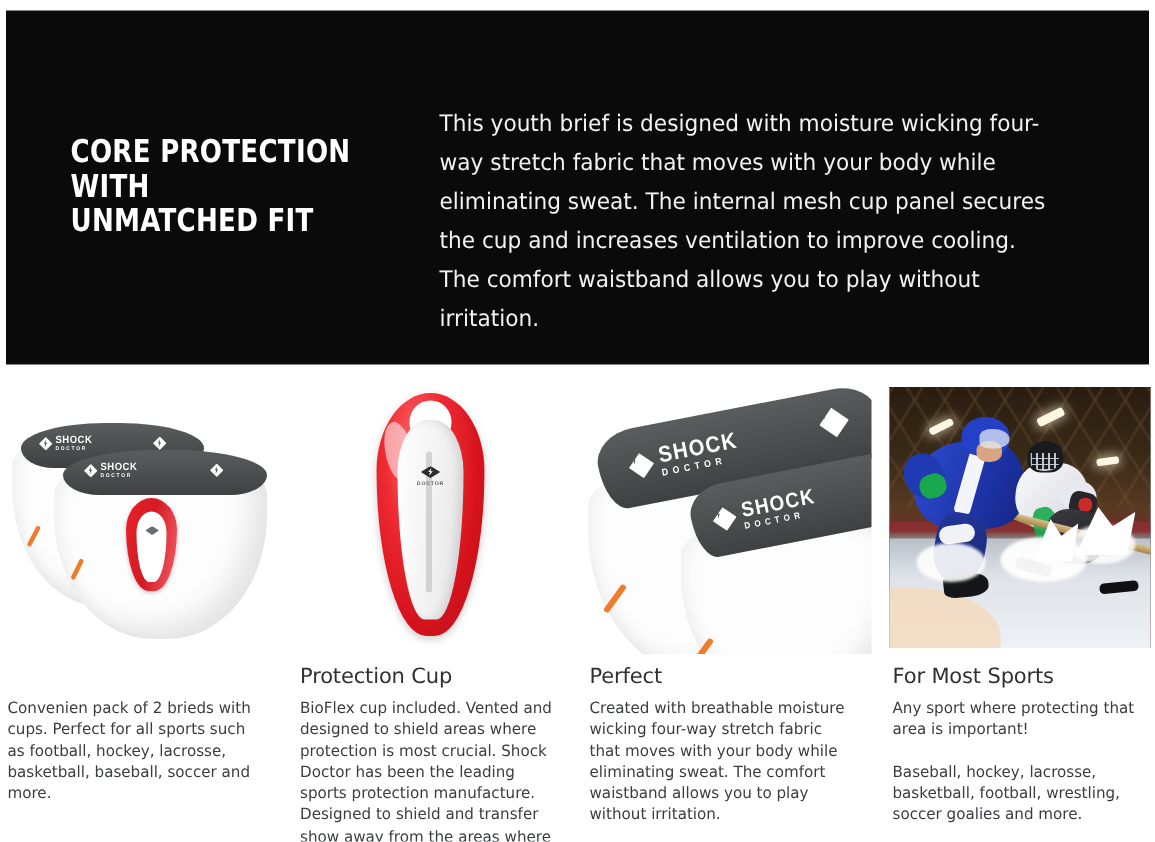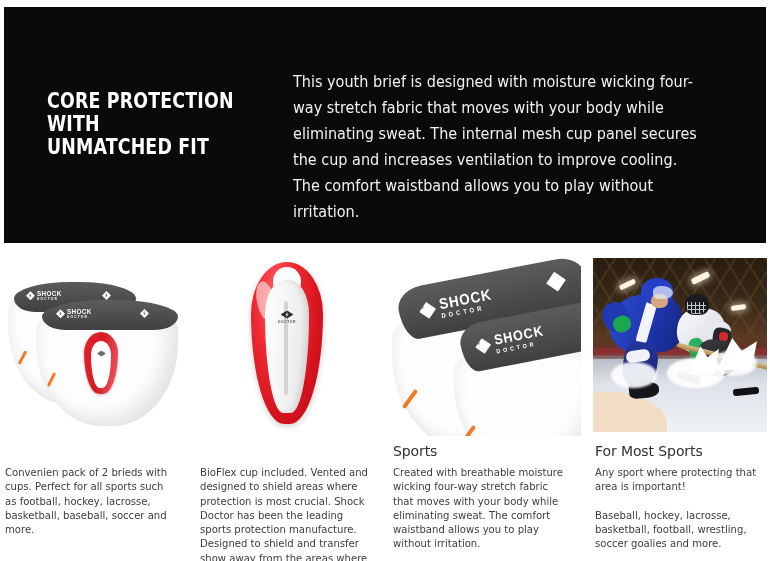--- a/index.html
+++ b/index.html
@@ -616,20 +616,21 @@
         <div class="cup-notch"></div>
         <div class="cup-vent-left"></div>
         <div class="cup-inner"></div>
         <div class="cup-groove"></div>
         <div class="cup-logo">
           <span class="cup-logo-bolt"></span>
           <span class="cup-logo-txt">DOCTOR</span>
         </div>
       </div>
     </div>
+    <div class="col-heading">Protection Cup</div>
     <div class="col-body">BioFlex cup included. Vented and designed to shield areas where protection is most crucial. Shock Doctor has been the leading sports protection manufacture. Designed to shield and transfer show away from the areas where protection is most crucial.</div>
   </div>
 
   <div class="col col-2">
     <div class="media">
 
       <div class="brief" style="left:4px; top:10px; width:182px; height:180px;">
         <div class="brief-body" style="left:0; top:52px; width:176px; height:140px;"></div>
         <div class="waistband" style="left:6px; top:12px; width:190px; height:52px; transform:rotate(-11deg); border-radius:14% 14% 8% 8% / 40% 40% 60% 60%;">
           <div class="wb-logo" style="left:20px; top:14px; gap:4px;">
@@ -654,21 +655,21 @@
             <span class="wb-text">
               <span class="wb-shock" style="font-size:14px; letter-spacing:1px;">SHOCK</span>
               <span class="wb-doctor" style="font-size:6px; letter-spacing:3.2px; margin-top:2px;">DOCTOR</span>
             </span>
           </div>
         </div>
         <div class="orange-stripe" style="left:12px; top:122px; width:4px; height:22px; transform:rotate(36deg);"></div>
       </div>
 
     </div>
-    <div class="col-heading">Sports</div>
+    <div class="col-heading">Perfect</div>
     <div class="col-body">Created with breathable moisture wicking four-way stretch fabric that moves with your body while eliminating sweat. The comfort waistband allows you to play without irritation.</div>
   </div>
 
   <div class="col col-3">
     <div class="media">
       <div class="photo">
         <div class="rink-bg"></div>
         <div class="rafters"></div>
         <div class="lamp lamp-1"></div>
         <div class="lamp lamp-2"></div>

